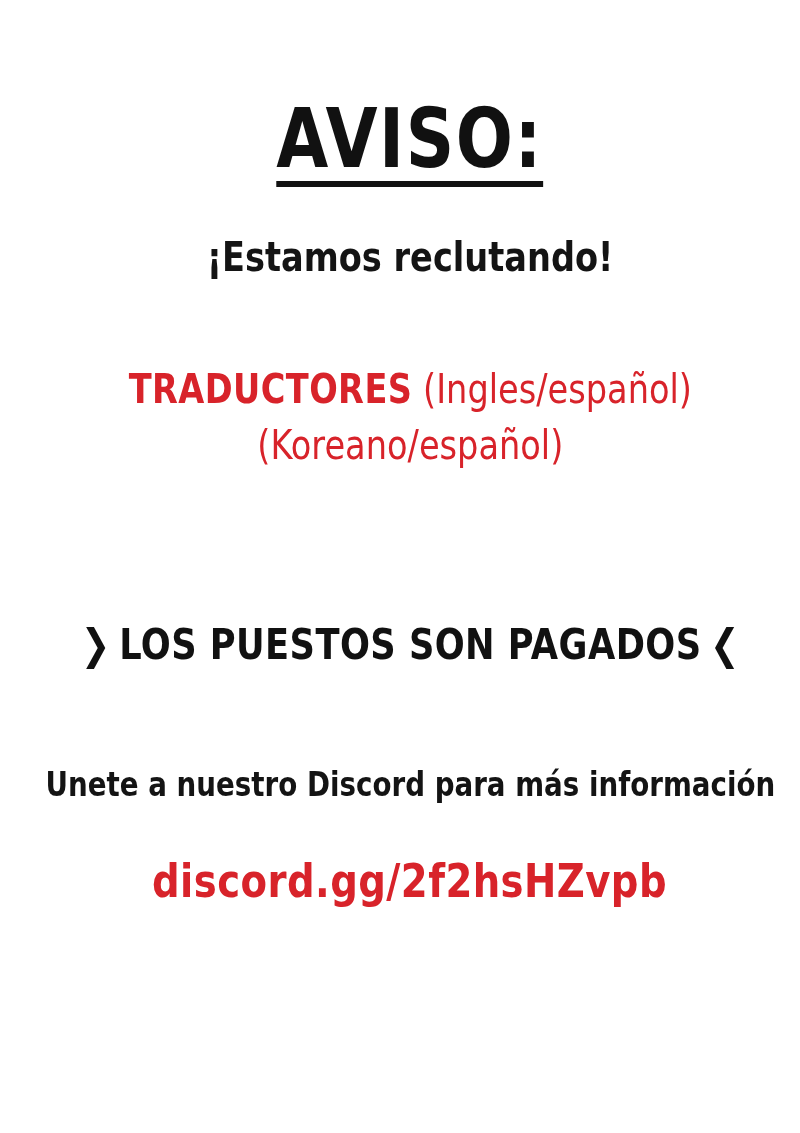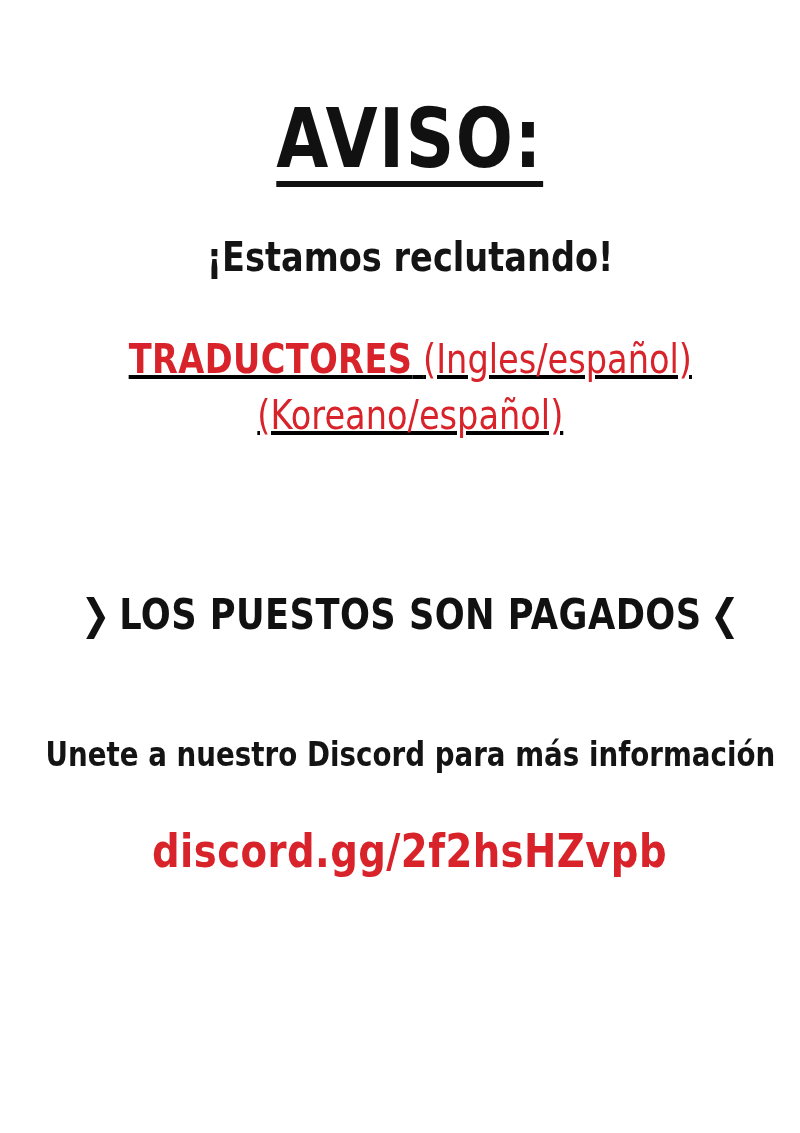--- a/index.html
+++ b/index.html
@@ -43,24 +43,23 @@
     margin-top: 52px;
     font-family: "DejaVu Sans", sans-serif;
     font-weight: bold;
     font-size: 40px;
     color: #141414;
     transform: scaleX(0.84);
     letter-spacing: 0px;
   }
 
   .roles-block {
-    margin-top: 54px;
+    margin-top: 84px;
     text-align: center;
     line-height: 1.25;
-    text-decoration: underline;
   }
   .roles-line-1 {
     font-family: "DejaVu Sans", sans-serif;
     font-size: 40px;
     color: #d8232a;
     transform: scaleX(0.84);
     display: block;
   }
   .roles-line-1 .role-name {
     font-weight: bold;

